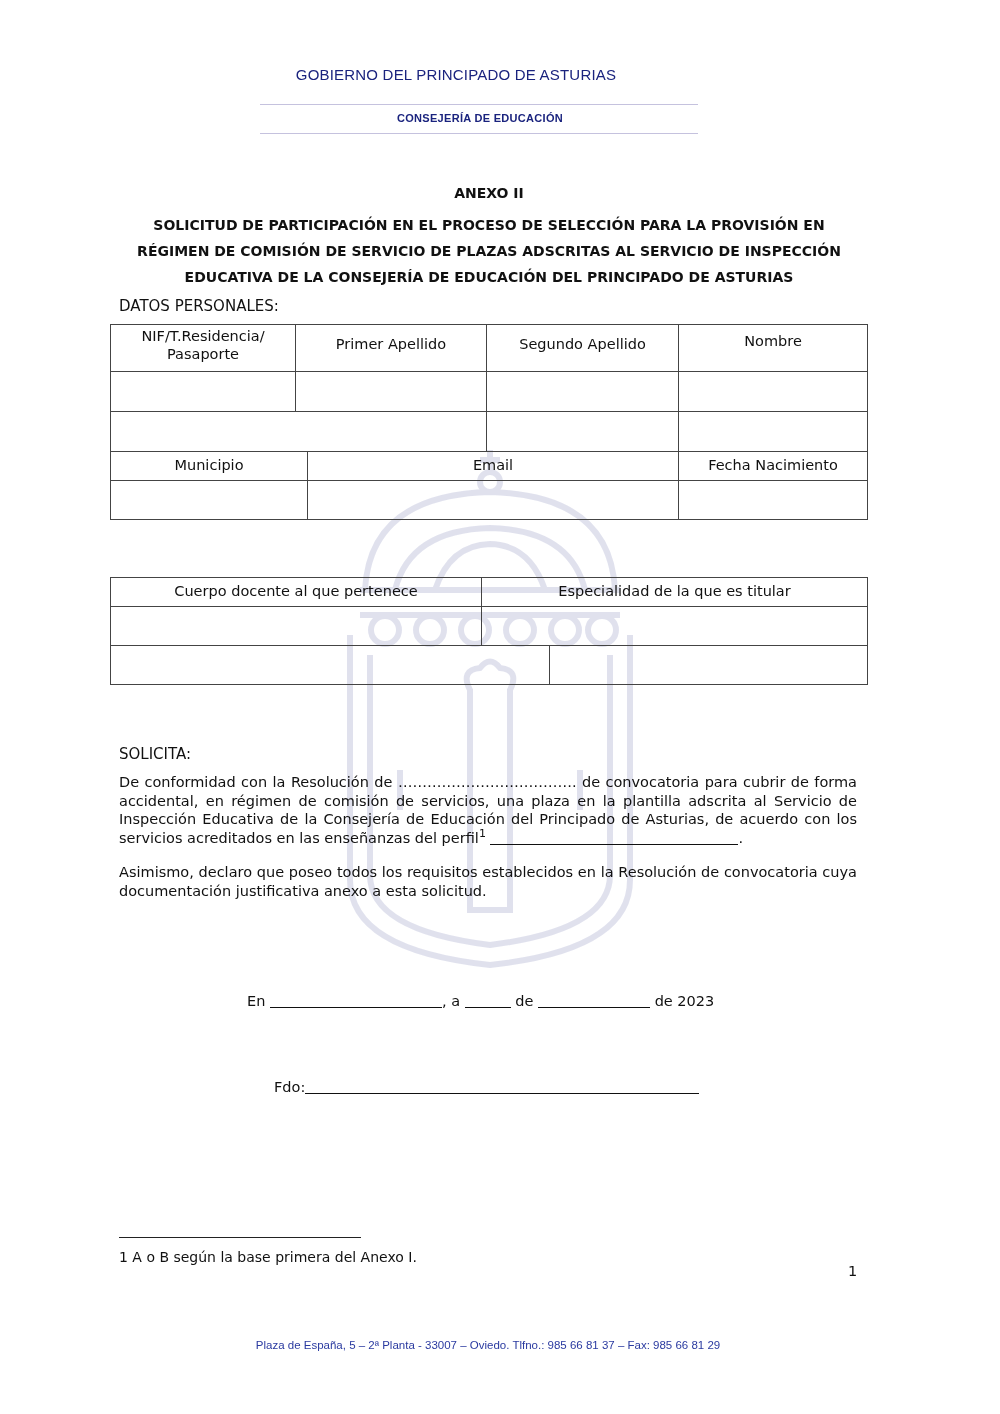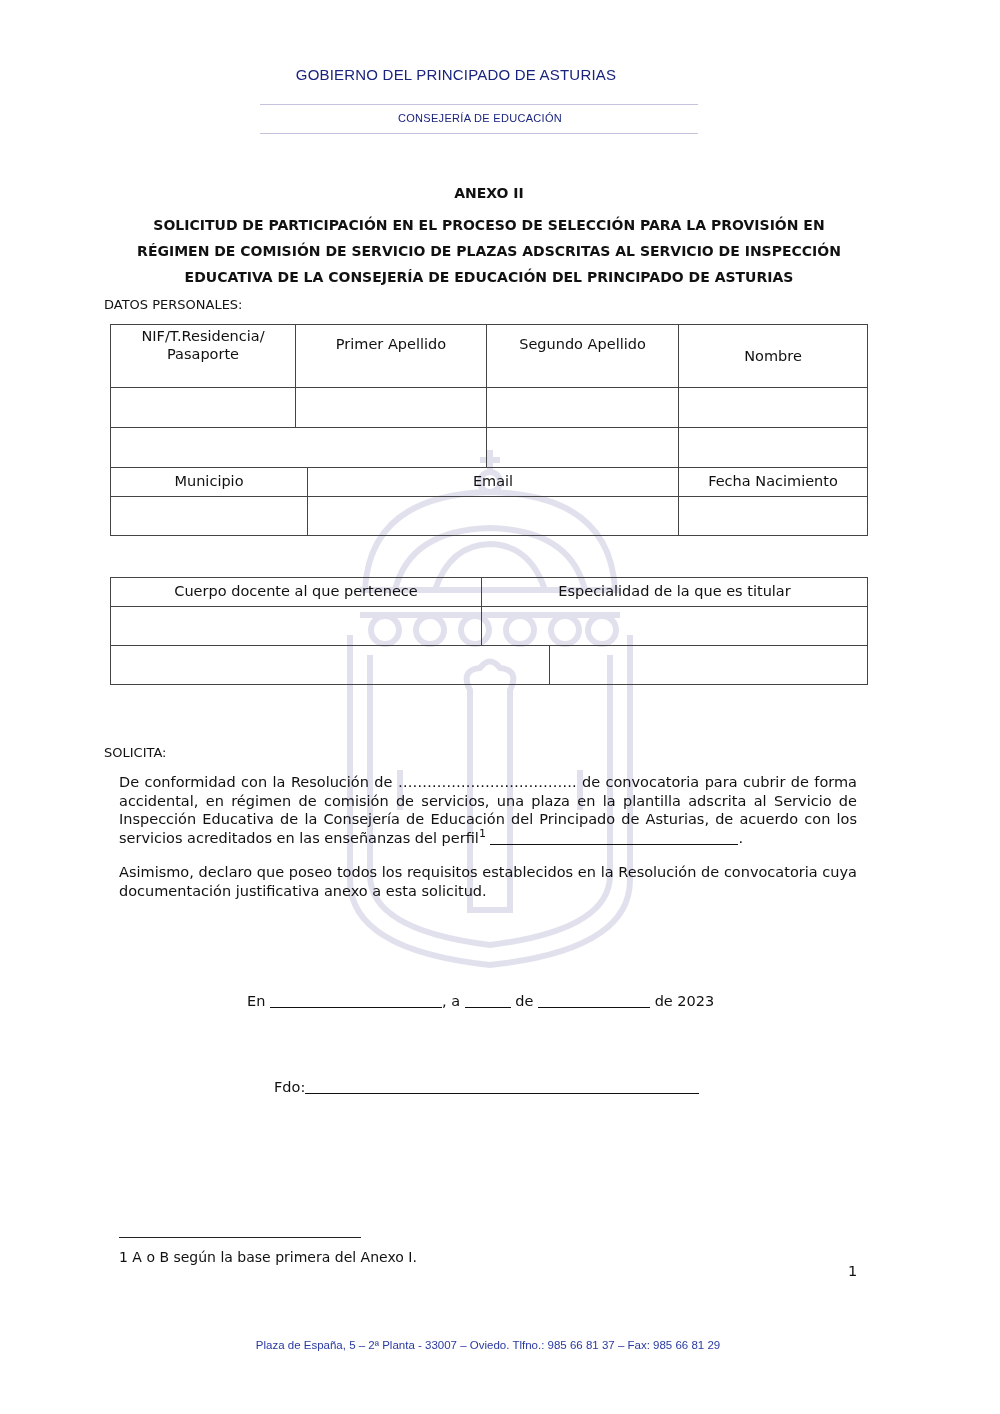--- a/index.html
+++ b/index.html
@@ -5,30 +5,30 @@
   html, body { margin:0; padding:0; background:#ffffff; }
   body { width:1000px; height:1414px; position:relative; overflow:hidden;
          font-family:"DejaVu Sans","Liberation Sans",sans-serif; color:#111; }
   .abs { position:absolute; }
 
   
   .gov-title { left:0; width:912px; top:66px; text-align:center; font-size:15px;
                letter-spacing:0.2px; color:#1a237e; font-family:"Liberation Sans",sans-serif; }
   .hrule { height:1px; background:#c5c2de; left:260px; width:438px; }
   .dept-title { left:0; width:960px; top:112px; text-align:center; font-size:11px;
-                letter-spacing:0.3px; color:#1a237e; font-family:"Liberation Sans",sans-serif; }
+                letter-spacing:0.3px; color:#1a237e; font-family:"Liberation Sans",sans-serif;font-weight:bold; }
 
   
   .watermark { left:340px; top:440px; width:300px; height:530px; opacity:0.13; }
 
   
   .anexo { left:0; width:978px; top:185px; text-align:center; font-weight:bold; font-size:14px; }
   .main-title { left:120px; width:738px; top:212px; text-align:center; font-weight:bold;
                 font-size:14px; line-height:26px; }
-  .section-label { left:104px; font-size:13px; }
+  .section-label { left:119px; font-size:15px; }
 
   
   table.form { position:absolute; border-collapse:collapse; table-layout:fixed; }
   table.form td { border:1px solid #444; text-align:center; vertical-align:top;
                   font-size:14.5px; padding:0; }
   table.form td.hdr { padding-top:5px; }
   .t1 { left:110px; top:324px; width:757px; }
   .t2 { left:110px; top:577px; width:757px; }
 
   
@@ -82,25 +82,25 @@
 
 <table class="form t1">
   <colgroup>
     <col style="width:185px">
       <col style="width:12px">
       <col style="width:179px">
       <col style="width:192px">
       <col style="width:189px">
   </colgroup>
   <tbody>
-      <tr style="height:63px;">
+      <tr style="height:47px;">
     <td class="hdr" colspan="1" style="padding-top:2px; line-height:18px;">NIF/T.Residencia/ Pasaporte</td>
     <td class="hdr" colspan="2" style="padding-top:11px;">Primer Apellido</td>
     <td class="hdr" style="padding-top:11px;">Segundo Apellido</td>
-    <td class="hdr" style="padding-top:23px;">Nombre</td>
+    <td class="hdr" style="padding-top:8px;">Nombre</td>
   </tr>
   <tr style="height:40px;">
     <td></td>
     <td colspan="2"></td>
     <td></td>
     <td></td>
   </tr>
   <tr style="height:40px;">
     <td colspan="3"></td>
     <td></td>

